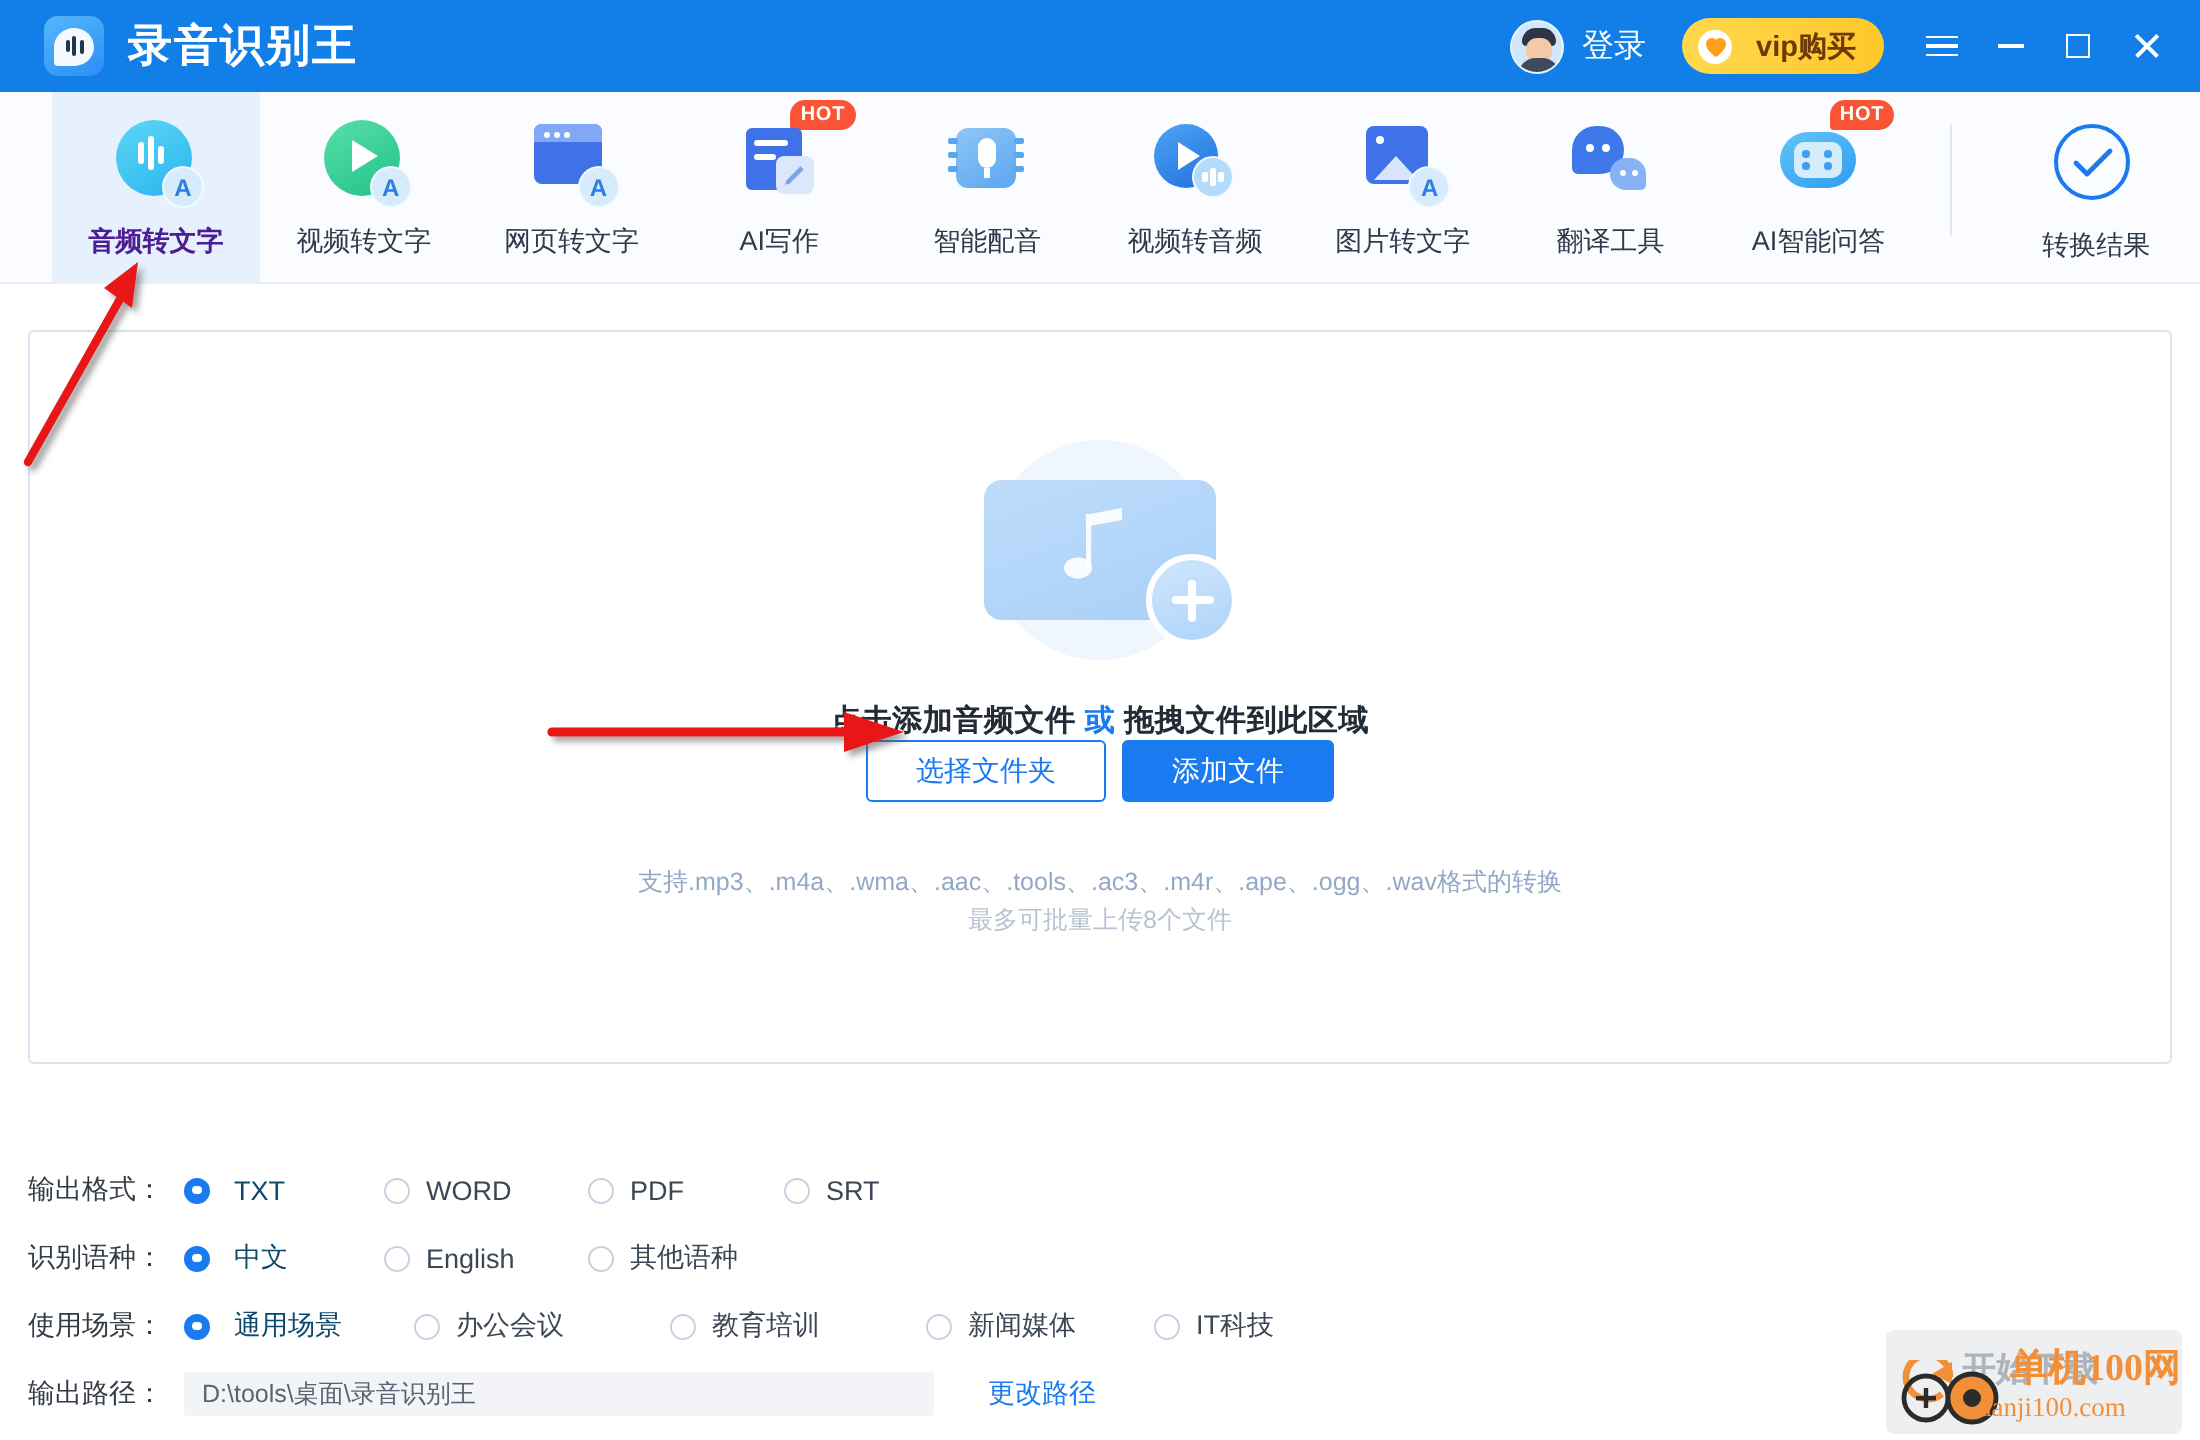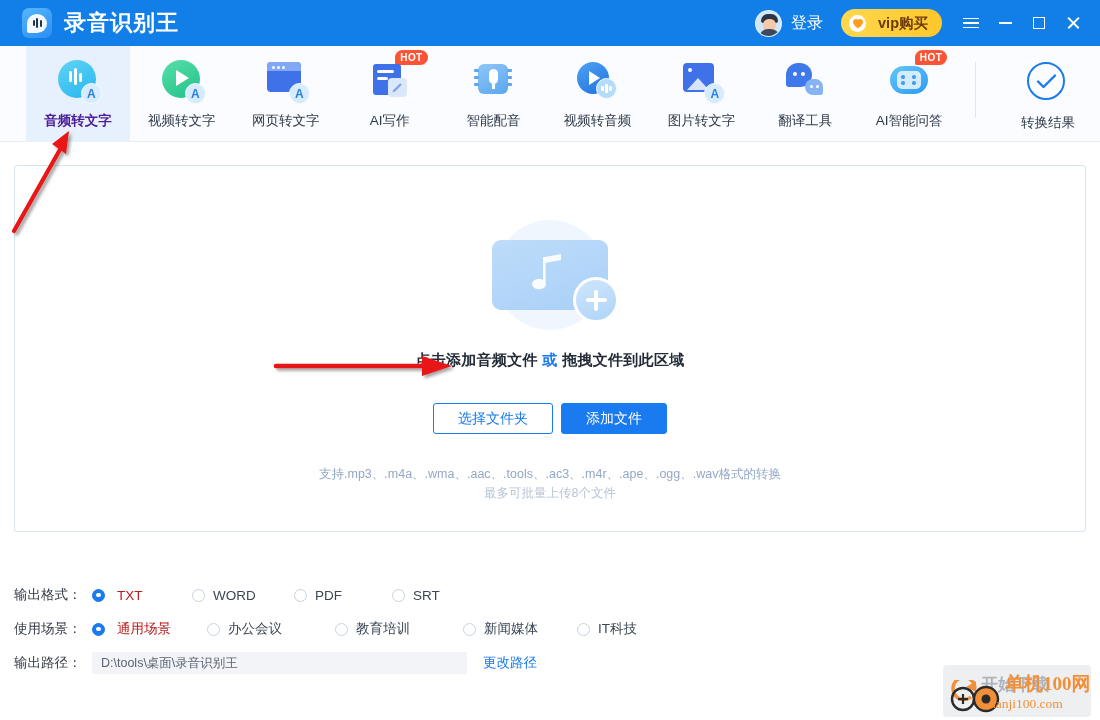--- a/index.html
+++ b/index.html
@@ -131,21 +131,21 @@
   }
   .dz-plus:before, .dz-plus:after {
     content:""; position:absolute; background:#fff; border-radius:2px;
   }
   .dz-plus:before { width:21px; height:3.4px; }
   .dz-plus:after  { width:3.4px; height:21px; }
   .dz-main-text {
     margin-top:26px; font-size:15px; color:#222b36; font-weight:bold; letter-spacing:.3px;
   }
   .dz-main-text .or { color:#1a7af0; font-weight:bold; }
-  .dz-buttons { margin-top:33px; display:flex; gap:8px;font-family:Liberation Serif, serif; }
+  .dz-buttons { display:flex; gap:8px;font-family:Liberation Serif, serif; }
   .btn {
     height:31px; padding:0 24px; border-radius:3px; font-size:14px;
     display:flex; align-items:center; justify-content:center; cursor:pointer;
   }
   .btn-outline { border:1px solid #1a7af0; color:#1a7af0; background:#fff; }
   .btn-primary { background:#1a7af0; color:#fff; border:1px solid #1a7af0; }
   .dz-hint {
     margin-top:31px; font-size:12.5px; color:#93a8c6; text-align:center; line-height:19px;
   }
   .dz-hint .sub { color:#b8c4d4; }
@@ -157,27 +157,27 @@
   .radio {
     display:flex; align-items:center; cursor:pointer; margin-right:10px;
   }
   .dot {
     width:13px; height:13px; border-radius:50%; border:1px solid #c7d2e0;
     background:#fff; display:flex; align-items:center; justify-content:center; flex:none;
   }
   .radio.on .dot { border-color:#1a7af0; background:#1a7af0; }
   .radio.on .dot:after { content:""; width:4.5px; height:4.5px; border-radius:50%; background:#fff; }
   .r-label { font-size:13.5px; color:#3c4654; margin-left:8px; white-space:nowrap; }
-  .radio.on .r-label { color:#b91c1c;margin-left:12px; }
+  .radio.on .r-label { color:#0c4a6e;margin-left:12px; }
   .path-input {
     width:375px; height:22px; background:#f2f4f7; border:none; border-radius:2px;
     font-size:12.5px; color:#5a6372; padding:0 9px; line-height:22px;
     font-family:"Liberation Sans", sans-serif;
   }
-  .path-change { font-size:13.5px; color:#1a7af0; margin-left:16px; cursor:pointer; }
+  .path-change { font-size:13.5px; color:#1a7af0; margin-left:27px; cursor:pointer; }
 
   
   .arrow { position:absolute; pointer-events:none; }
 
   
   .watermark {
     position:absolute; left:943px; top:665px; width:148px; height:52px;
     background:rgba(235,236,238,.85); border-radius:4px;padding-left:44px;
   }
   .wm-inner { position:absolute; left:6px; top:5px; width:142px; height:46px; }
@@ -415,20 +415,35 @@
       <div class="radio" style="width:88px">
         <span class="dot"></span>
         <span class="r-label">PDF</span>
       </div>
       <div class="radio">
         <span class="dot"></span>
         <span class="r-label">SRT</span>
       </div>
     </div>
 
+    <div class="opt-row">
+      <div class="opt-label">识别语种：</div>
+      <div class="radio on" style="width:90px">
+        <span class="dot"></span>
+        <span class="r-label">中文</span>
+      </div>
+      <div class="radio" style="width:92px">
+        <span class="dot"></span>
+        <span class="r-label">English</span>
+      </div>
+      <div class="radio">
+        <span class="dot"></span>
+        <span class="r-label">其他语种</span>
+      </div>
+    </div>
 
     <div class="opt-row">
       <div class="opt-label">使用场景：</div>
       <div class="radio on" style="width:105px">
         <span class="dot"></span>
         <span class="r-label">通用场景</span>
       </div>
       <div class="radio" style="width:118px">
         <span class="dot"></span>
         <span class="r-label">办公会议</span>

